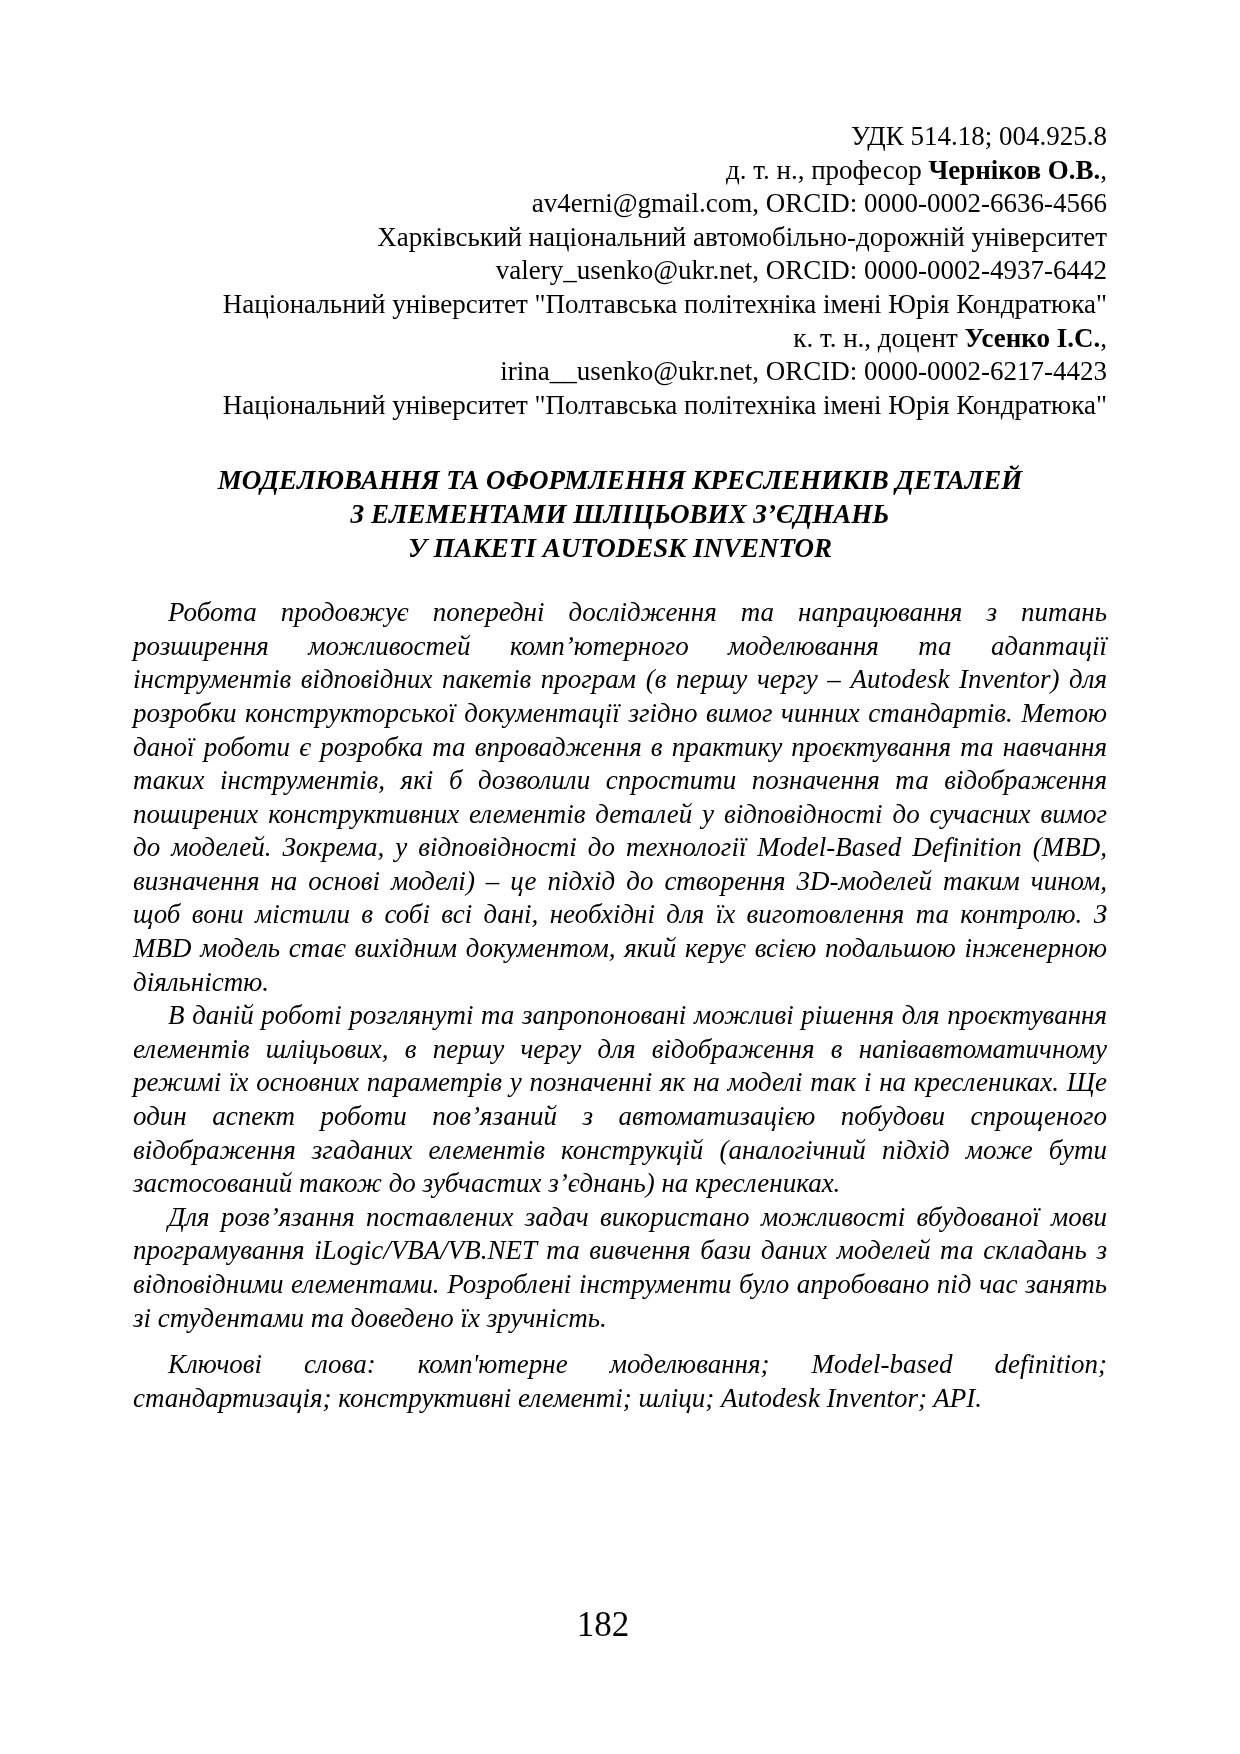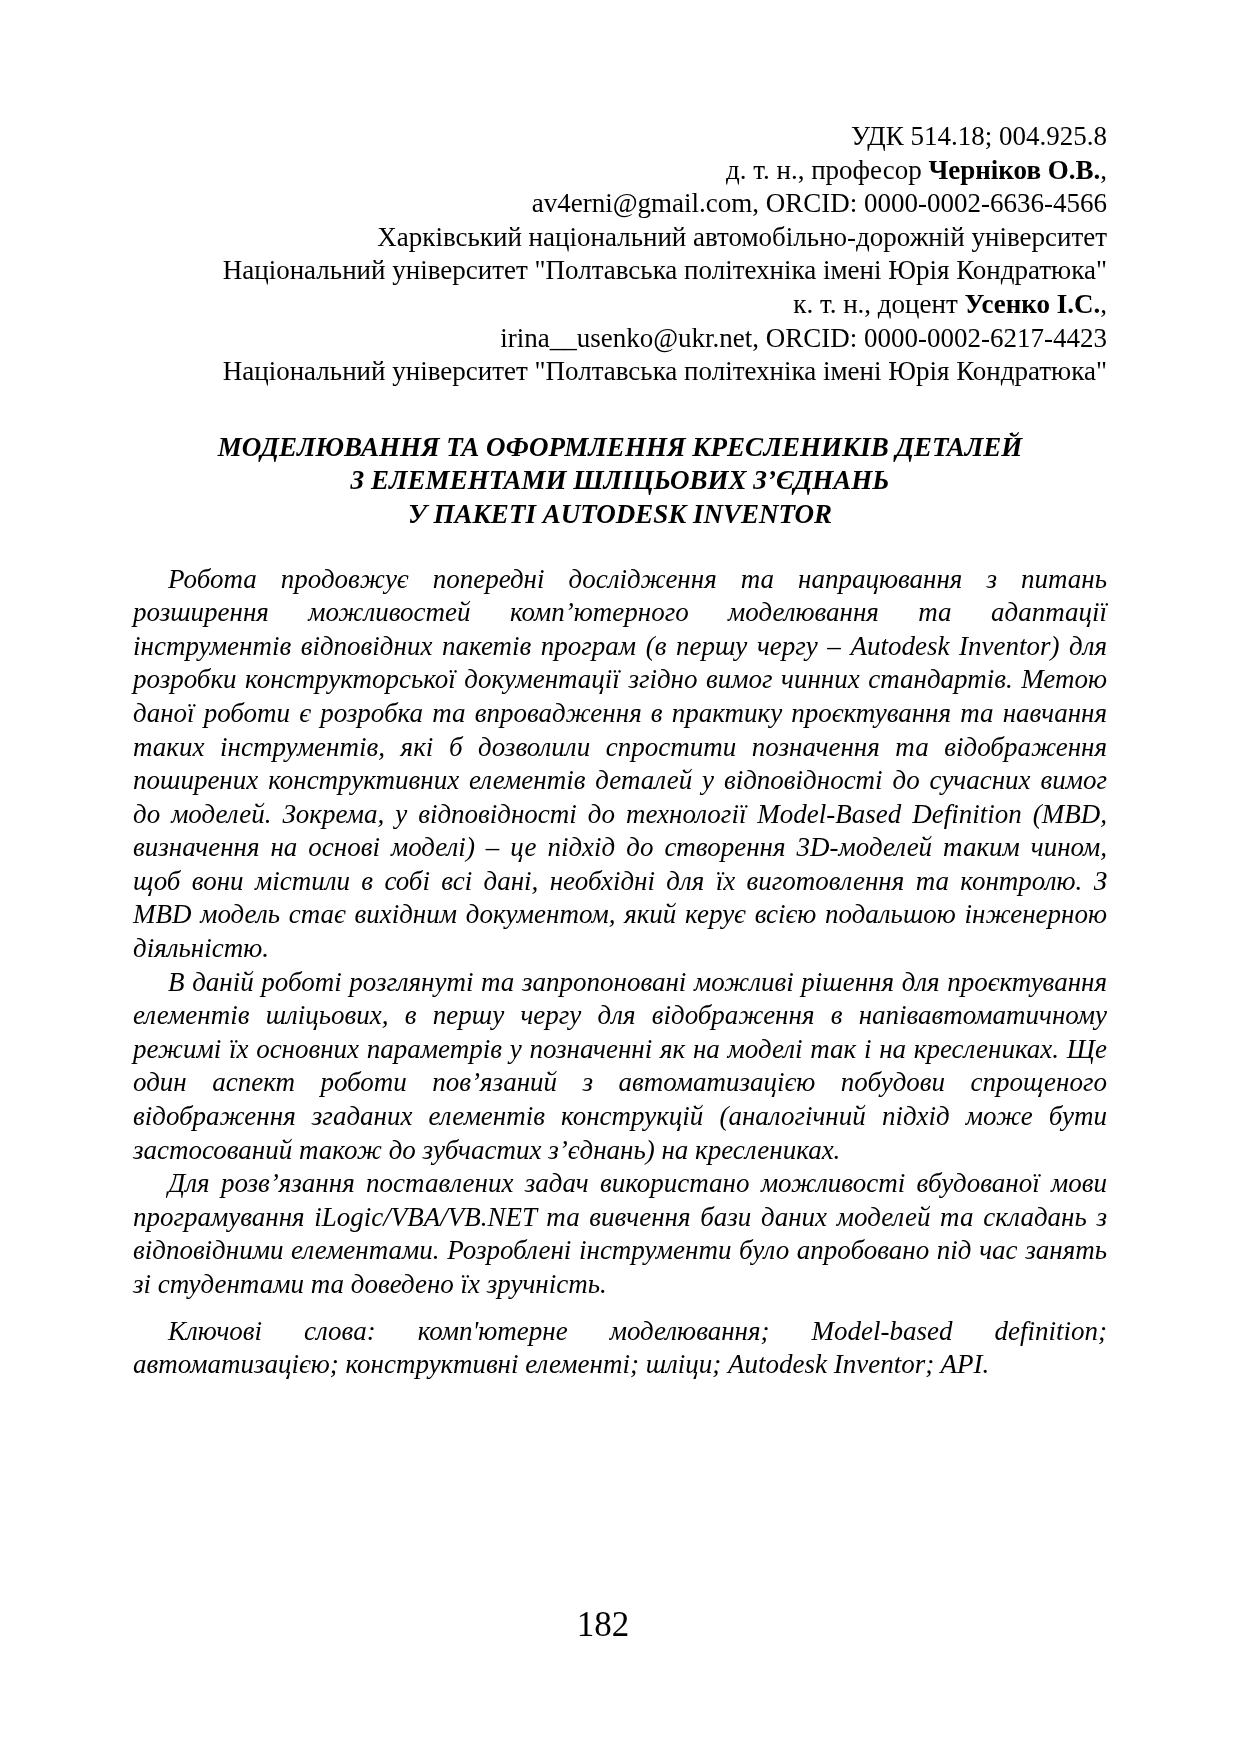--- a/index.html
+++ b/index.html
@@ -67,36 +67,37 @@
   <div class="front-matter">
     <p>УДК 514.18; 004.925.8</p>
   </div>
 
   <div class="authors">
 
     <p><span>д. т. н., професор </span><span class="author-name">Черніков О.В.</span><span>,</span></p>
     <p>av4erni@gmail.com, ORCID: 0000-0002-6636-4566</p>
     <p>Харківський національний автомобільно-дорожній університет</p>
 
+    <p>valery_usenko@ukr.net, ORCID: 0000-0002-4937-6442</p>
     <p>Національний університет "Полтавська політехніка імені Юрія Кондратюка"</p>
 
     <p><span>к. т. н., доцент </span><span class="author-name">Усенко І.С.</span><span>,</span></p>
     <p>irina__usenko@ukr.net, ORCID: 0000-0002-6217-4423</p>
     <p>Національний університет "Полтавська політехніка імені Юрія Кондратюка"</p>
 
   </div>
 
   <div class="paper-title">
     <p>МОДЕЛЮВАННЯ ТА ОФОРМЛЕННЯ КРЕСЛЕНИКІВ ДЕТАЛЕЙ</p>
     <p>З ЕЛЕМЕНТАМИ ШЛІЦЬОВИХ З’ЄДНАНЬ</p>
     <p>У ПАКЕТІ AUTODESK INVENTOR</p>
   </div>
 
   <div class="abstract">
     <p>Робота продовжує попередні дослідження та напрацювання з питань розширення можливостей комп’ютерного моделювання та адаптації інструментів відповідних пакетів програм (в першу чергу – Autodesk Inventor) для розробки конструкторської документації згідно вимог чинних стандартів. Метою даної роботи є розробка та впровадження в практику проєктування та навчання таких інструментів, які б дозволили спростити позначення та відображення поширених конструктивних елементів деталей у відповідності до сучасних вимог до моделей. Зокрема, у відповідності до технології Model-Based Definition (MBD, визначення на основі моделі) – це підхід до створення 3D-моделей таким чином, щоб вони містили в собі всі дані, необхідні для їх виготовлення та контролю. З MBD модель стає вихідним документом, який керує всією подальшою інженерною діяльністю.</p>
     <p>В даній роботі розглянуті та запропоновані можливі рішення для проєктування елементів шліцьових, в першу чергу для відображення в напівавтоматичному режимі їх основних параметрів у позначенні як на моделі так і на креслениках. Ще один аспект роботи пов’язаний з автоматизацією побудови спрощеного відображення згаданих елементів конструкцій (аналогічний підхід може бути застосований також до зубчастих з’єднань) на креслениках.</p>
     <p>Для розв’язання поставлених задач використано можливості вбудованої мови програмування iLogic/VBA/VB.NET та вивчення бази даних моделей та складань з відповідними елементами. Розроблені інструменти було апробовано під час занять зі студентами та доведено їх зручність.</p>
-    <p class="keywords"><span>Ключові слова:</span><span> комп'ютерне моделювання; Model-based definition; автоматизацією; конструктивні елементі; шліци; Autodesk Inventor; API.</span></p>
+    <p class="keywords"><span>Ключові слова:</span><span> комп'ютерне моделювання; Model-based definition; стандартизація; конструктивні елементі; шліци; Autodesk Inventor; API.</span></p>
   </div>
 
 </div>
 
 <div class="page-number">182</div>
 
 </body></html>

